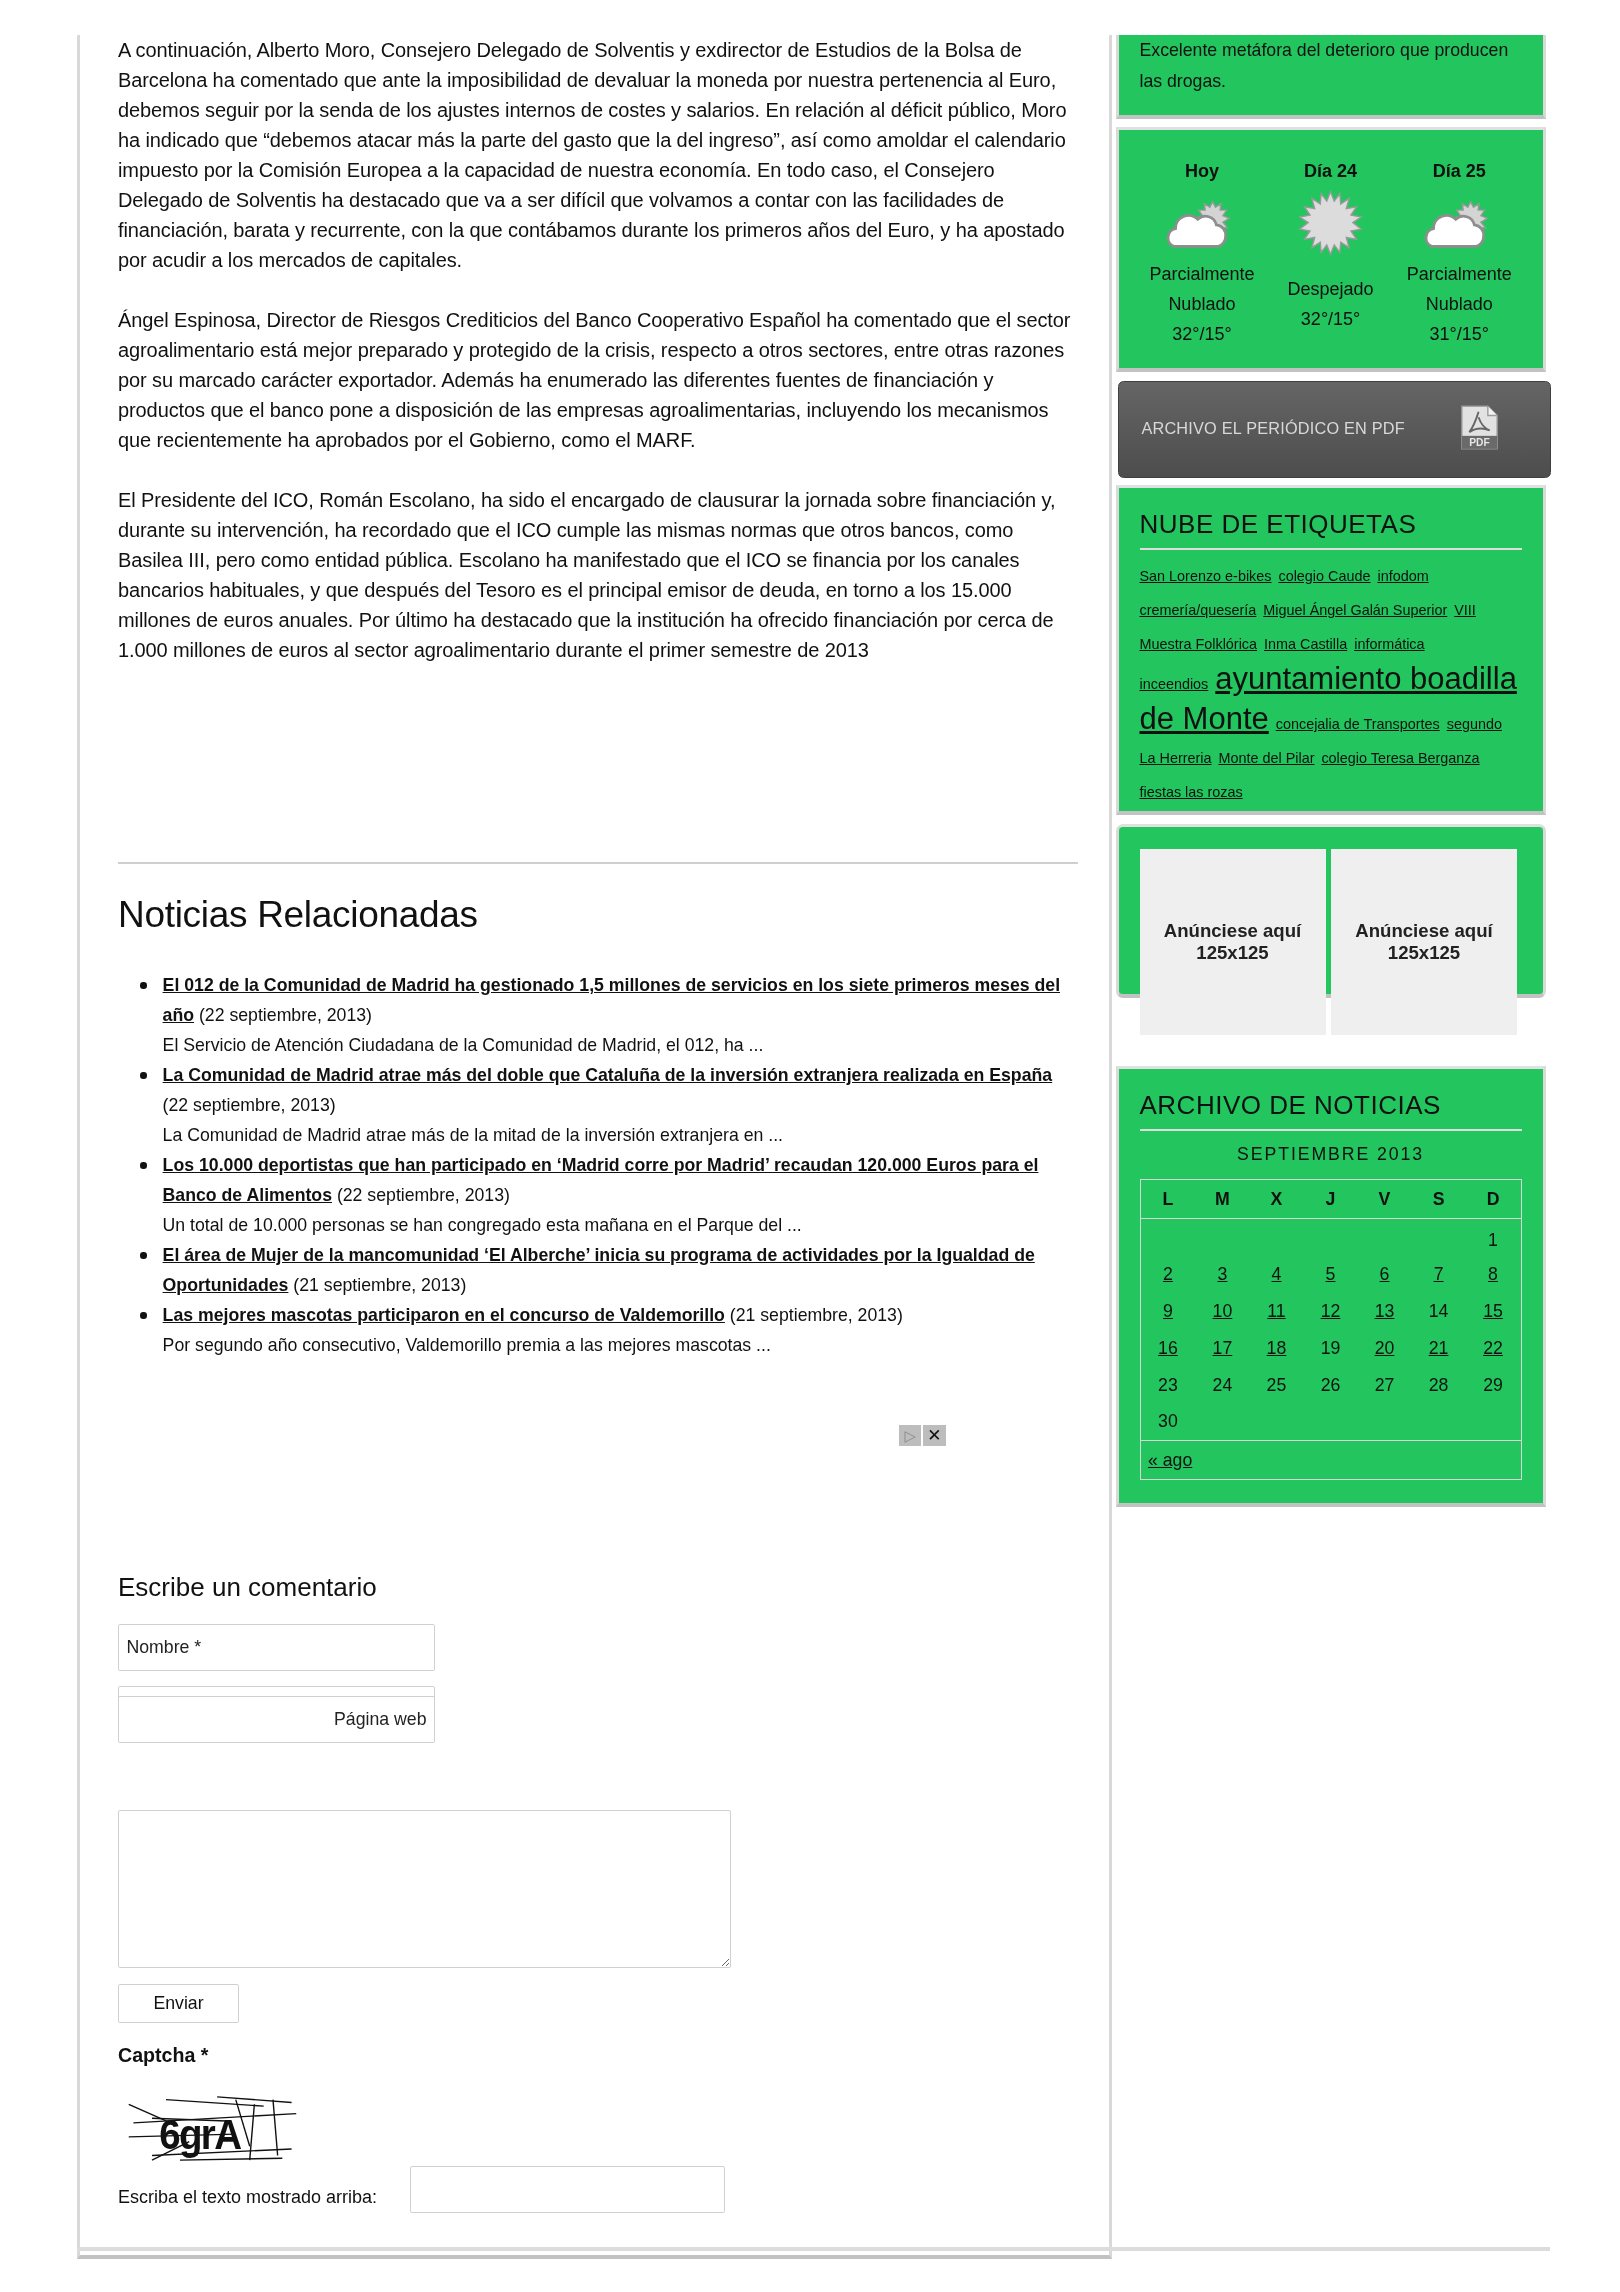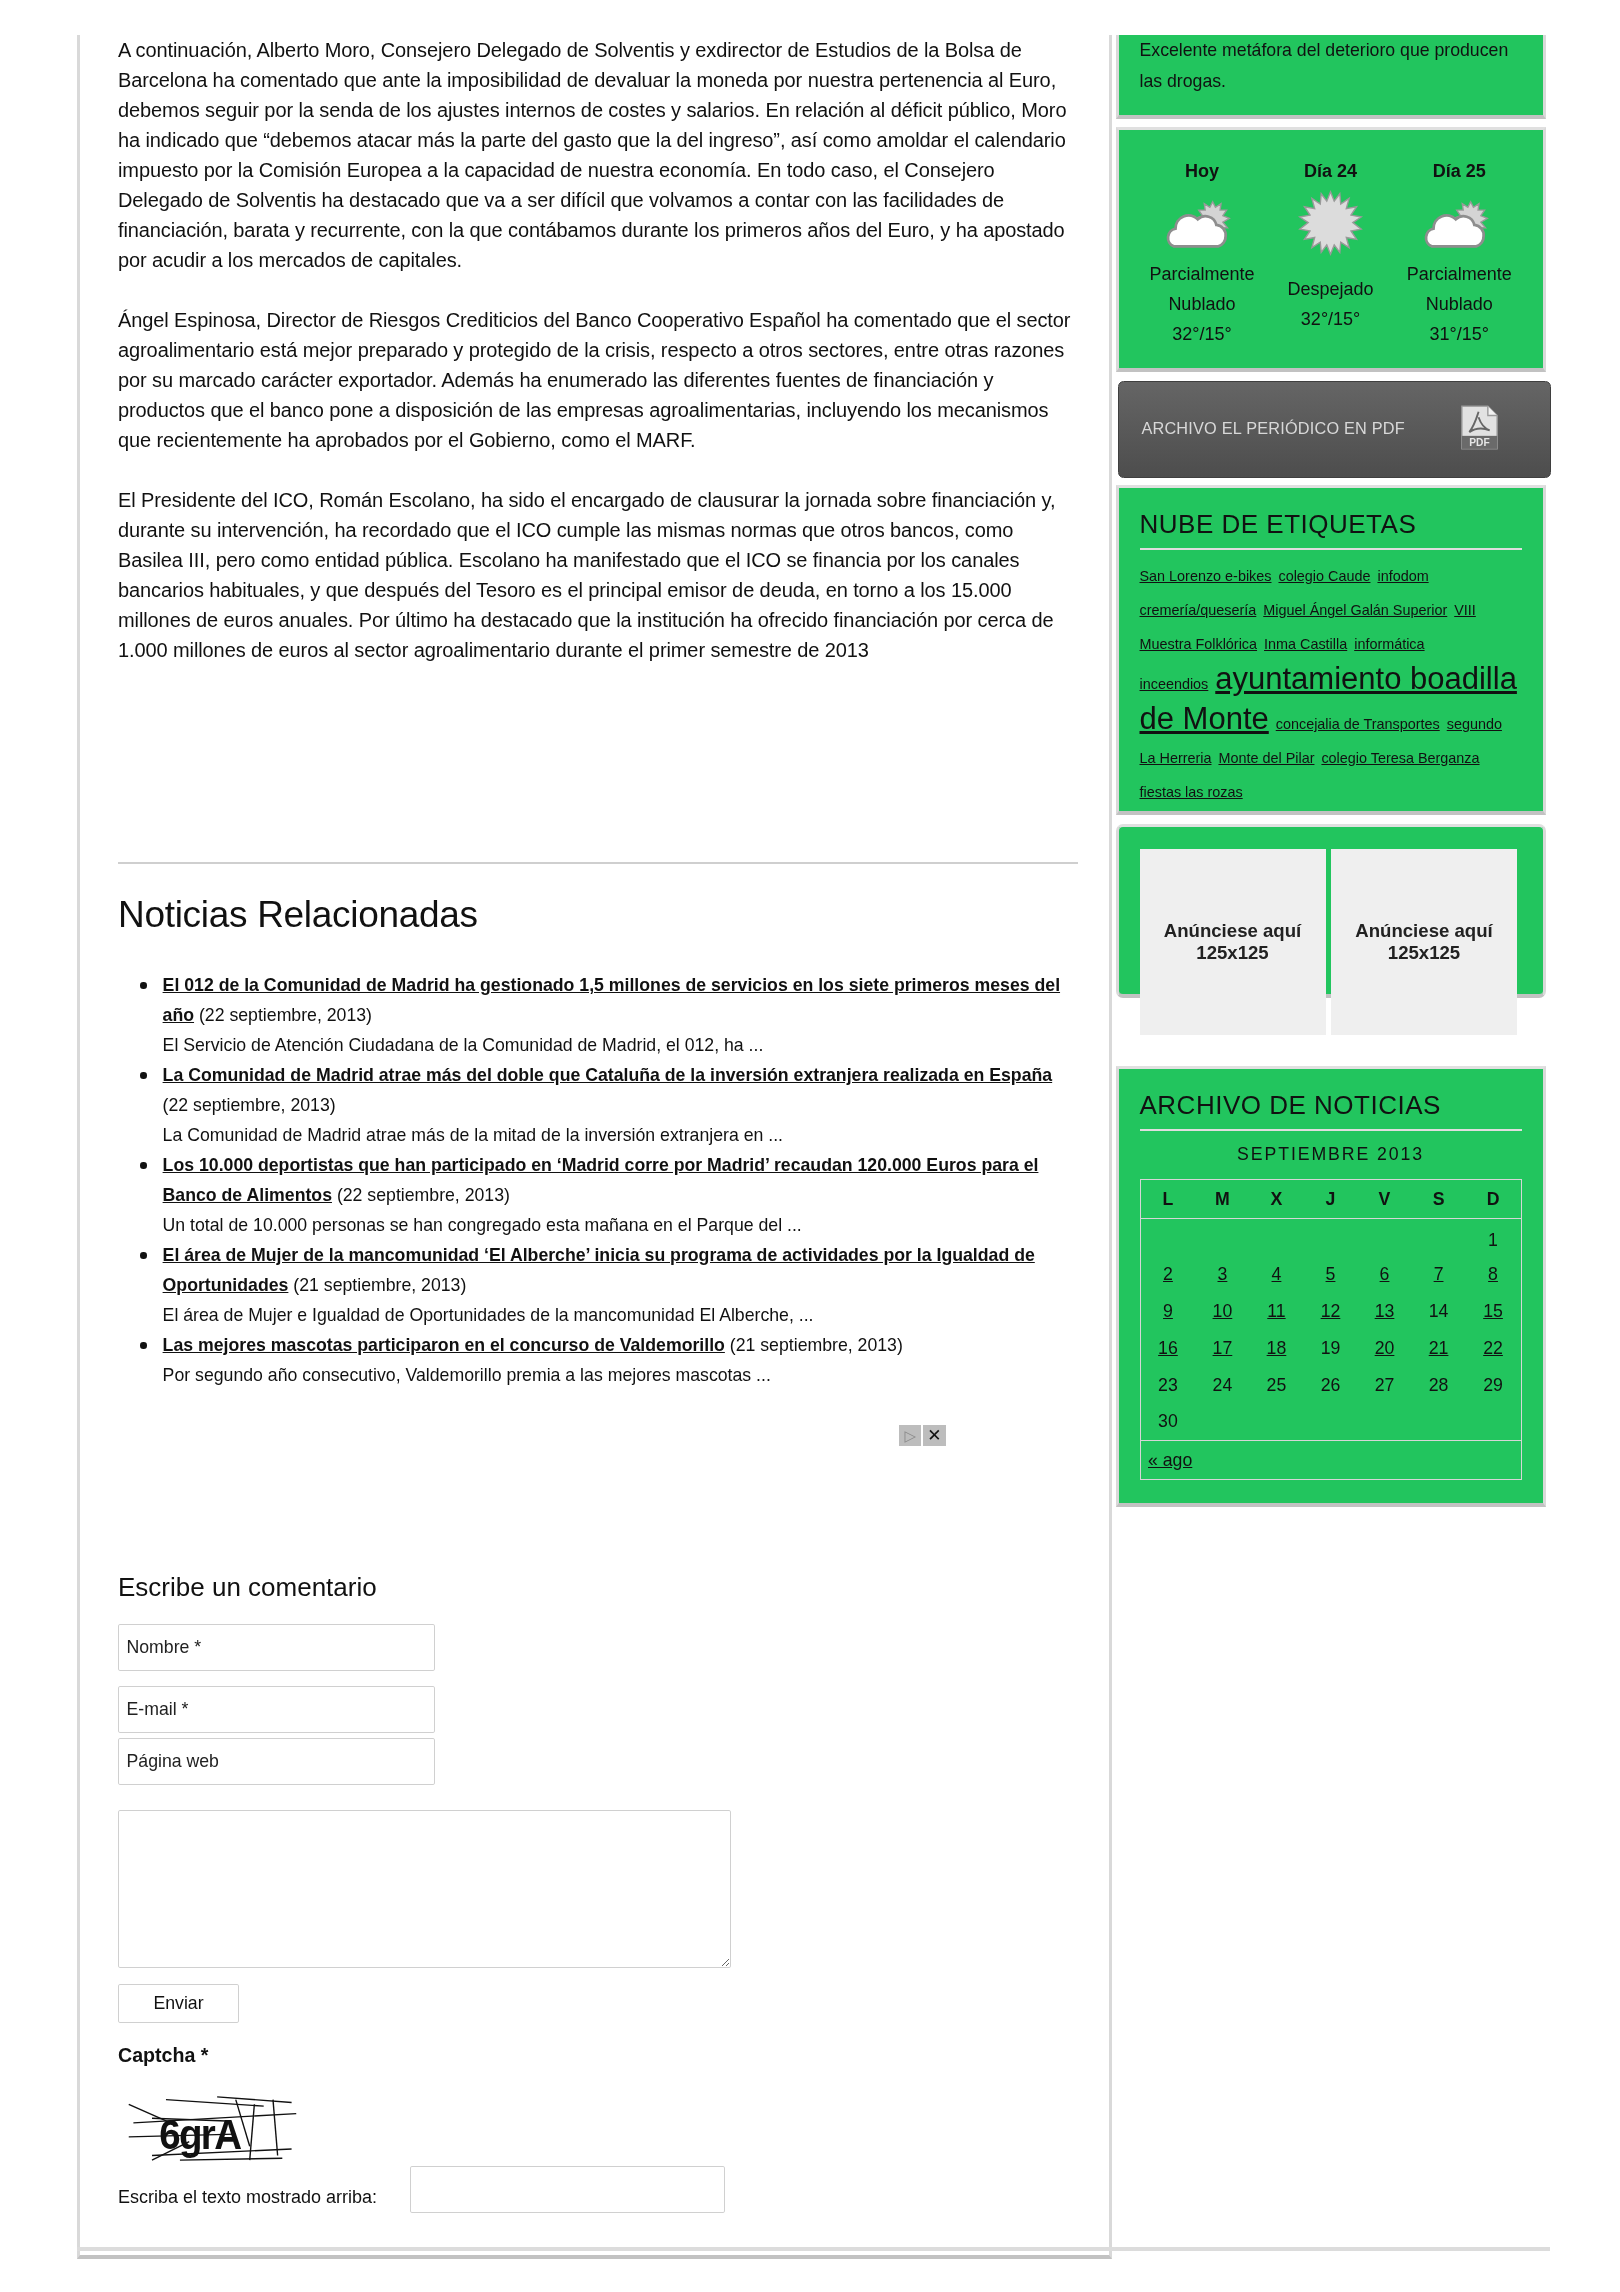--- a/index.html
+++ b/index.html
@@ -39,21 +39,21 @@
   .adchoices .play { color: #8a8a8a; font-size: 15px; }
 
   .comment-title { position: absolute; left: 0; top: 1535px; font-size: 26px; line-height: 34px; color: #111; }
   .field {
     position: absolute; left: 0; width: 317px; height: 47px; border: 1.9px solid #d0d0d0; border-radius: 1.9px;
     font-family: "Liberation Sans", sans-serif; font-size: 17.7px; padding: 0 7.5px; color: #111; background: #fff;
   }
   .field::placeholder { color: #222; }
   .field-name { top: 1589px; }
   .field-email { top: 1651px; }
-  .field-web { top: 1703px; }
+  .field-web { top: 1661px; text-align: right; }
   .field-comment {
     position: absolute; left: 0; top: 1775px; width: 613px; height: 158px; border: 1.9px solid #d0d0d0; border-radius: 1.9px; resize: both;
     font-family: "Liberation Sans", sans-serif; font-size: 17.7px; padding: 7.5px;
   }
   .submit-btn {
     position: absolute; left: 0; top: 1949px; width: 121px; height: 39px; border: 1.9px solid #d0d0d0; border-radius: 1.9px; background: #fff;
     font-family: "Liberation Sans", sans-serif; font-size: 17.7px; color: #111;
   }
   .captcha-label { position: absolute; left: 0; top: 2009px; font-size: 19.6px; font-weight: bold; color: #111; }
   .captcha-img { position: absolute; left: 5.6px; top: 2060px; width: 177px; height: 67px; }
@@ -124,21 +124,20 @@
       <li>
         <a href="#">La Comunidad de Madrid atrae más del doble que Cataluña de la inversión extranjera realizada en España</a><span class="date"> (22 septiembre, 2013)</span>
         <span class="excerpt">La Comunidad de Madrid atrae más de la mitad de la  inversión extranjera en ...</span>
       </li>
       <li>
         <a href="#">Los 10.000 deportistas que han participado en ‘Madrid corre por Madrid’ recaudan 120.000 Euros para el Banco de Alimentos</a><span class="date"> (22 septiembre, 2013)</span>
         <span class="excerpt">Un total de 10.000 personas se han congregado esta mañana  en el Parque del ...</span>
       </li>
       <li>
         <a href="#">El área de Mujer de la mancomunidad ‘El Alberche’ inicia su programa de actividades por la Igualdad de Oportunidades</a><span class="date"> (21 septiembre, 2013)</span>
-        <span class="excerpt">El área de Mujer e Igualdad de Oportunidades de la mancomunidad El Alberche, ...</span>
       </li>
       <li>
         <a href="#">Las mejores mascotas participaron en el concurso de Valdemorillo</a><span class="date"> (21 septiembre, 2013)</span>
         <span class="excerpt">Por segundo año consecutivo, Valdemorillo premia a las mejores mascotas ...</span>
       </li>
     </ul>
 
     <div class="adchoices">
       <span class="play">▷</span>
       <span>✕</span>

